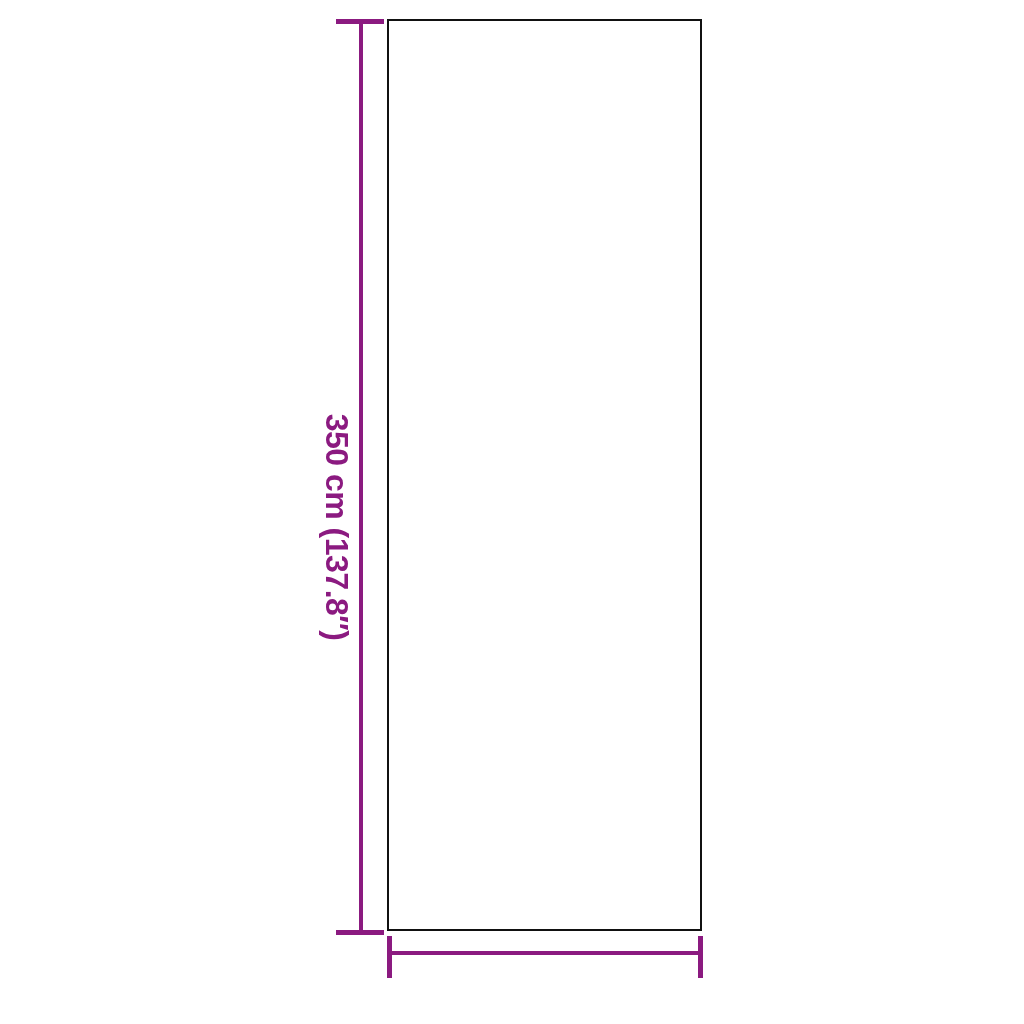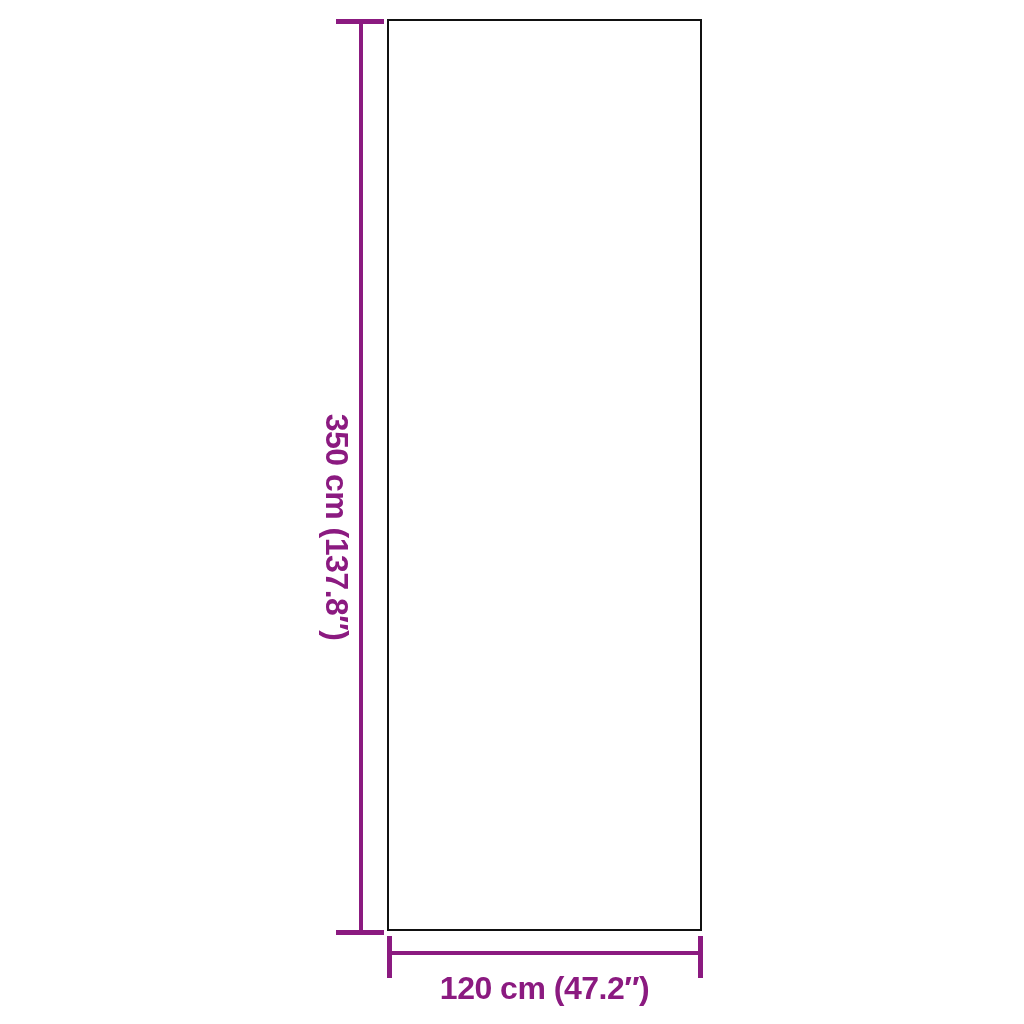--- a/index.html
+++ b/index.html
@@ -72,15 +72,14 @@
   <div class="dim height-line"></div>
   <div class="dim height-cap-top"></div>
   <div class="dim height-cap-bottom"></div>
 
   <div class="dim-label height-label">350 cm (137.8″)</div>
 
   <div class="dim width-line"></div>
   <div class="dim width-cap-left"></div>
   <div class="dim width-cap-right"></div>
 
-  <div class="dim-label width-label">120 cm (47.2″)</div>
 
 </div>
 
 </body></html>

